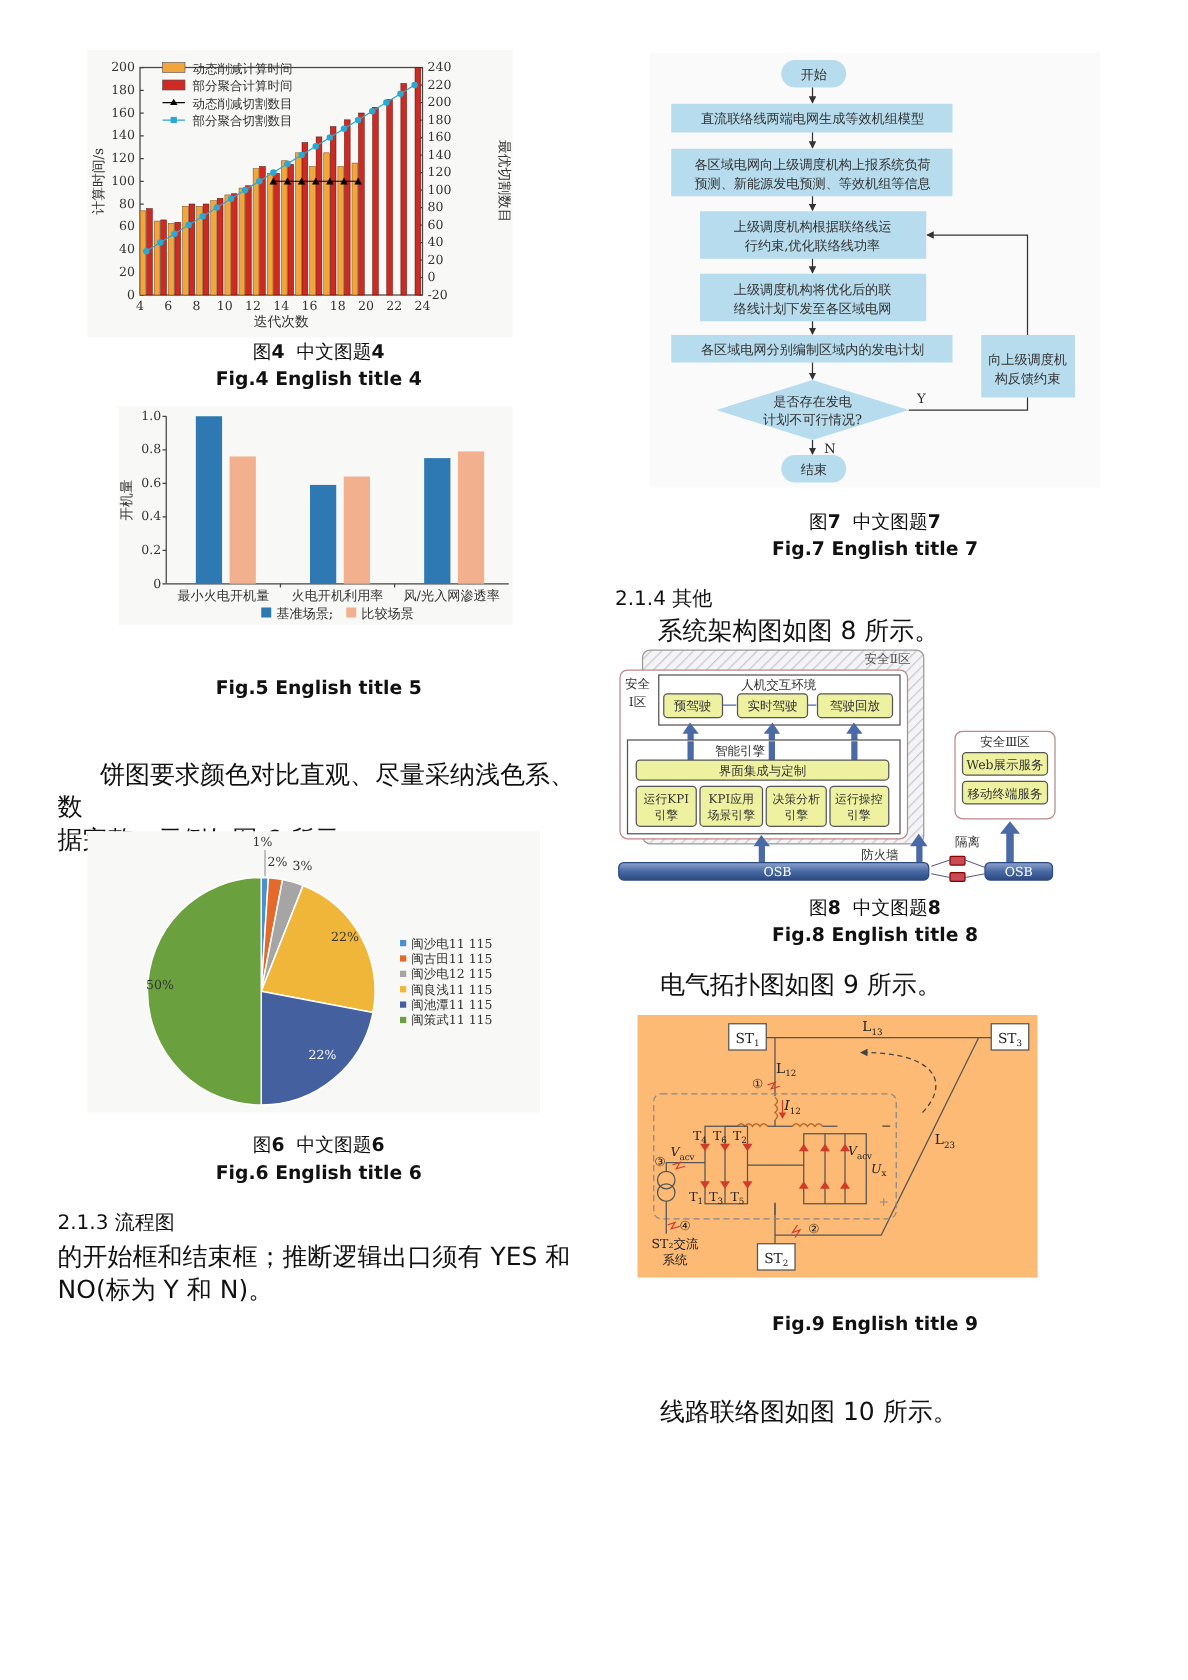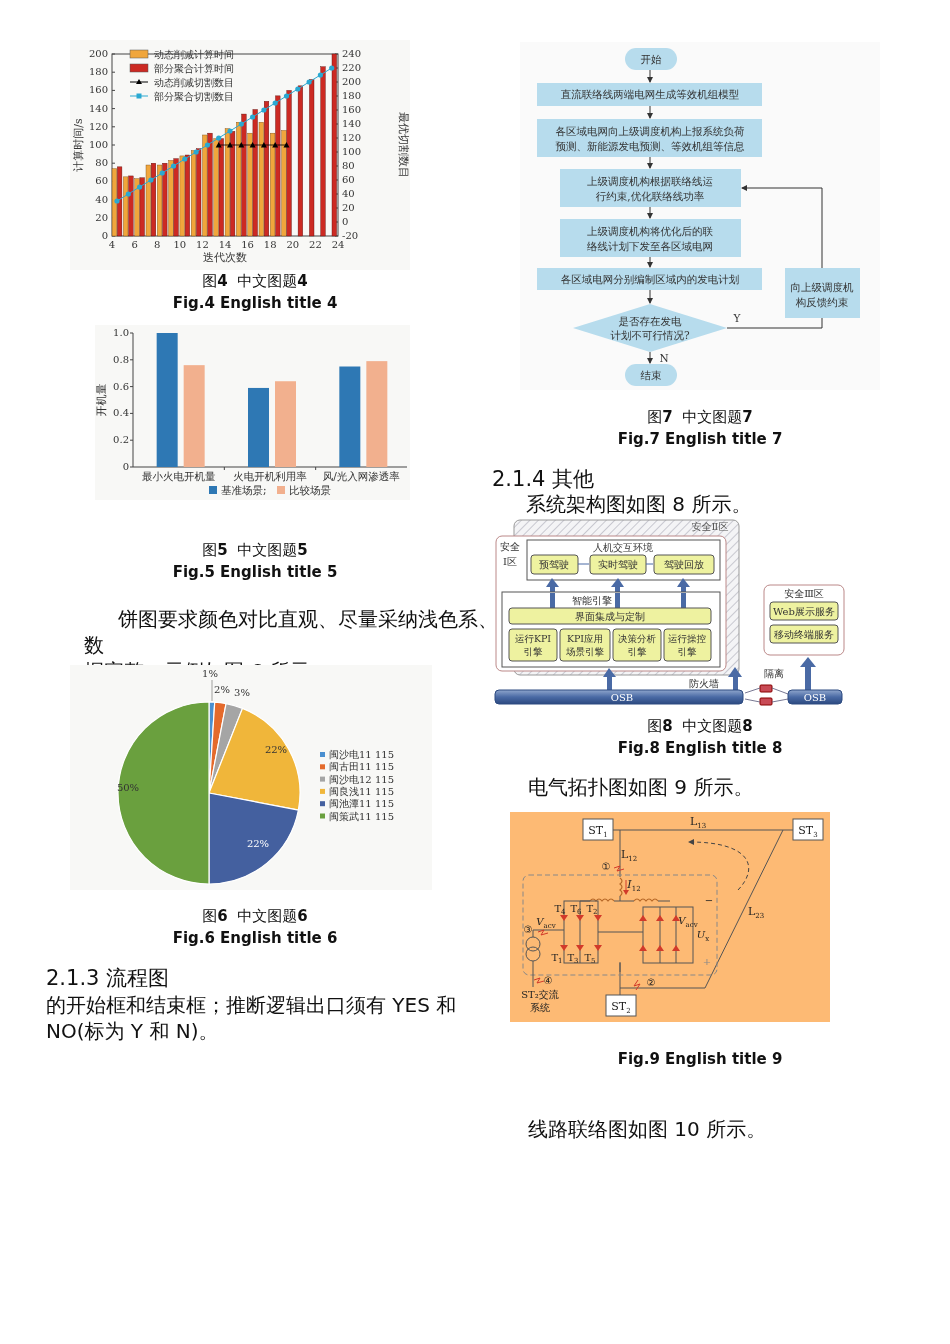--- a/index.html
+++ b/index.html
@@ -1,21 +1,21 @@
 <!DOCTYPE html>
 <html><head>
 <meta charset="utf-8">
 <style>
   html,body{margin:0;padding:0;background:#fff;}
   body{width:950px;height:1344px;position:relative;overflow:hidden;font-family:"DejaVu Sans","Liberation Sans",sans-serif;color:#111;}
   .caption{position:absolute;text-align:center;font-size:15px;line-height:22px;}
   .caption .en{font-weight:bold;}
   .caption .cn b{font-weight:bold;}
   .para{position:absolute;font-size:20px;line-height:26px;}
-  .heading{position:absolute;font-size:21px;line-height:24px;text-align:center;}
+  .heading{position:absolute;font-size:16px;line-height:24px;text-align:center;}
   .fig{position:absolute;background:#f8f8f6;}
   svg text{font-family:"DejaVu Serif","Liberation Serif",serif;}
 </style>
 </head>
 <body>
 
 <div class="fig" style="left:70px;top:40px;width:340px;height:230px;">
   <svg id="fig4svg" width="340" height="230">
       <rect x="42" y="14" width="226" height="182" fill="none" stroke="#444"></rect>
       <g font-size="10" fill="#333">
@@ -198,25 +198,24 @@
       <line x1="220.66666666666666" y1="142" x2="220.66666666666666" y2="145" stroke="#444"></line>
       <g>
         <rect x="114" y="161" width="8" height="8" fill="#2e78b4"></rect>
         <text x="126" y="169" font-size="10.5" fill="#333">基准场景;</text>
         <rect x="182" y="161" width="8" height="8" fill="#f2b08e"></rect>
         <text x="194" y="169" font-size="10.5" fill="#333">比较场景</text>
       </g>
     </svg>
 </div>
 <div class="caption" style="left:40px;top:539px;width:430px;">
-  <div class="cn"><span>图</span><b>5</b>&nbsp;&nbsp;<span>中文图题</span><b>5</b></div>
   <div class="en">Fig.5  English title 5</div>
 </div>
 
-<div class="para" style="left:46px;top:606px;width:420px;margin-left:38px;">
+<div class="para" style="left:46px;top:606px;width:420px;">
   <div style="text-indent:34px;">饼图要求颜色对比直观、尽量采纳浅色系、数</div>
   <div>据完整。示例如图 6 所示。</div>
 </div>
 
 <div class="fig" style="left:70px;top:665px;width:362px;height:225px;">
   <svg id="fig6svg" width="362" height="225">
       <path d="M139,128 L139,37 A91,91 0 0 1 144.71393727716753,37.17956771302728 Z" fill="#4a8fd0" stroke="#fff" stroke-width="1.2"></path>
       <path d="M139,128 L144.71393727716753,37.17956771302728 A91,91 0 0 1 156.05169962730096,38.61186018368933 Z" fill="#e46a2c" stroke="#fff" stroke-width="1.2"></path>
       <path d="M139,128 L156.05169962730096,38.61186018368933 A91,91 0 0 1 172.4993342943057,43.39033978416913 Z" fill="#a5a5a5" stroke="#fff" stroke-width="1.2"></path>
       <path d="M139,128 L172.4993342943057,43.39033978416913 A91,91 0 0 1 228.38813981631068,145.05169962730093 Z" fill="#f0b63a" stroke="#fff" stroke-width="1.2"></path>

